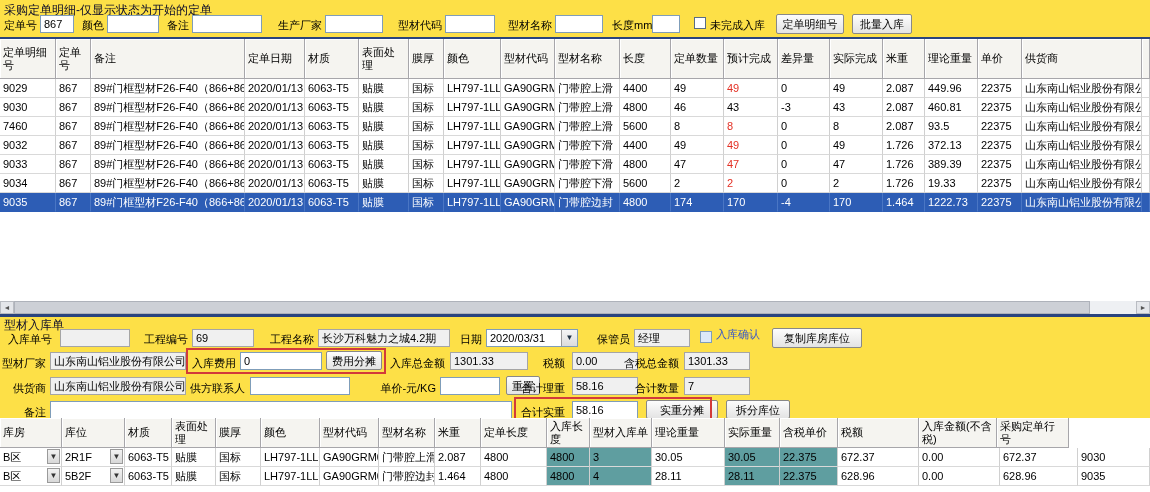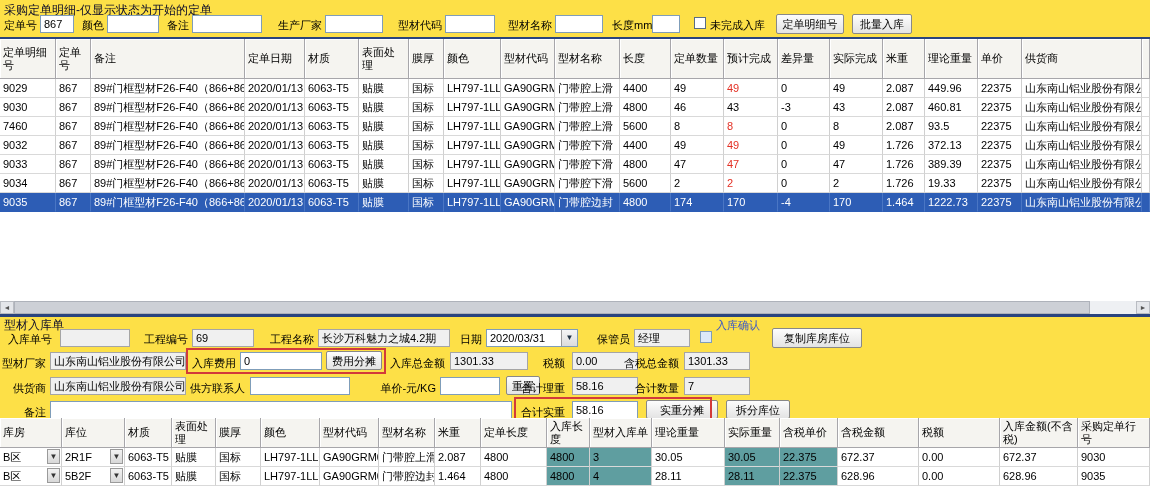--- a/index.html
+++ b/index.html
@@ -274,21 +274,21 @@
   <span class="lbl r" style="left:266px;top:331px;width:48px">工程名称</span>
   <span class="fld ro" style="left:318px;top:329px;width:132px">长沙万科魅力之城4.2期</span>
   <span class="lbl r" style="left:458px;top:331px;width:24px">日期</span>
   <span class="fld" style="left:486px;top:329px;width:92px">
     <span>2020/03/31</span>
     <span class="dpbtn">▼</span>
   </span>
   <span class="lbl r" style="left:590px;top:331px;width:40px">保管员</span>
   <span class="fld ro" style="left:634px;top:329px;width:56px">经理</span>
   <span class="cb bluecb" style="left:700px;top:331px"></span>
-  <span class="lbl" style="left:716px;top:317px;color:#3a57c8">入库确认</span>
+  <span class="lbl" style="left:716px;top:326px;color:#3a57c8">入库确认</span>
   <span class="btn" style="left:772px;top:328px;width:90px">复制库房库位</span>
 
   <span class="lbl r" style="left:2px;top:355px;width:44px">型材厂家</span>
   <span class="fld ro" style="left:50px;top:352px;width:136px">山东南山铝业股份有限公司</span>
   <span class="lbl r" style="left:192px;top:355px;width:44px">入库费用</span>
   <span class="fld" style="left:240px;top:352px;width:82px">0</span>
   <span class="btn" style="left:326px;top:351px;width:56px;height:19px">费用分摊</span>
   <span class="lbl r" style="left:390px;top:355px;width:55px">入库总金额</span>
   <span class="fld ro" style="left:450px;top:352px;width:78px">1301.33</span>
   <span class="lbl r" style="left:541px;top:355px;width:24px">税额</span>
@@ -328,21 +328,20 @@
         <div class="gc" style="width: 59px; height: 30px;">颜色</div>
         <div class="gc" style="width: 59px; height: 30px;">型材代码</div>
         <div class="gc" style="width: 56px; height: 30px;">型材名称</div>
         <div class="gc" style="width: 46px; height: 30px;">米重</div>
         <div class="gc" style="width: 66px; height: 30px;">定单长度</div>
         <div class="gc" style="width: 43px; height: 30px;">入库长度</div>
         <div class="gc" style="width: 62px; height: 30px;">型材入库单</div>
         <div class="gc" style="width: 73px; height: 30px;">理论重量</div>
         <div class="gc" style="width: 55px; height: 30px;">实际重量</div>
         <div class="gc" style="width: 58px; height: 30px;">含税单价</div>
-        <div class="gc" style="width: 81px; height: 30px;">含税金额</div>
         <div class="gc" style="width: 81px; height: 30px;">税额</div>
         <div class="gc" style="width: 78px; height: 30px;">入库金额(不含税)</div>
         <div class="gc" style="width: 72px; height: 30px;">采购定单行号</div>
       </div>
       <div class="gr">
         <div class="gc" style="width: 62px;">B区<span class="ddarrow">▼</span></div>
         <div class="gc" style="width: 63px;">2R1F<span class="ddarrow">▼</span></div>
         <div class="gc" style="width: 47px;">6063-T5</div>
         <div class="gc" style="width: 44px;">贴膜</div>
         <div class="gc" style="width: 45px;">国标</div>

